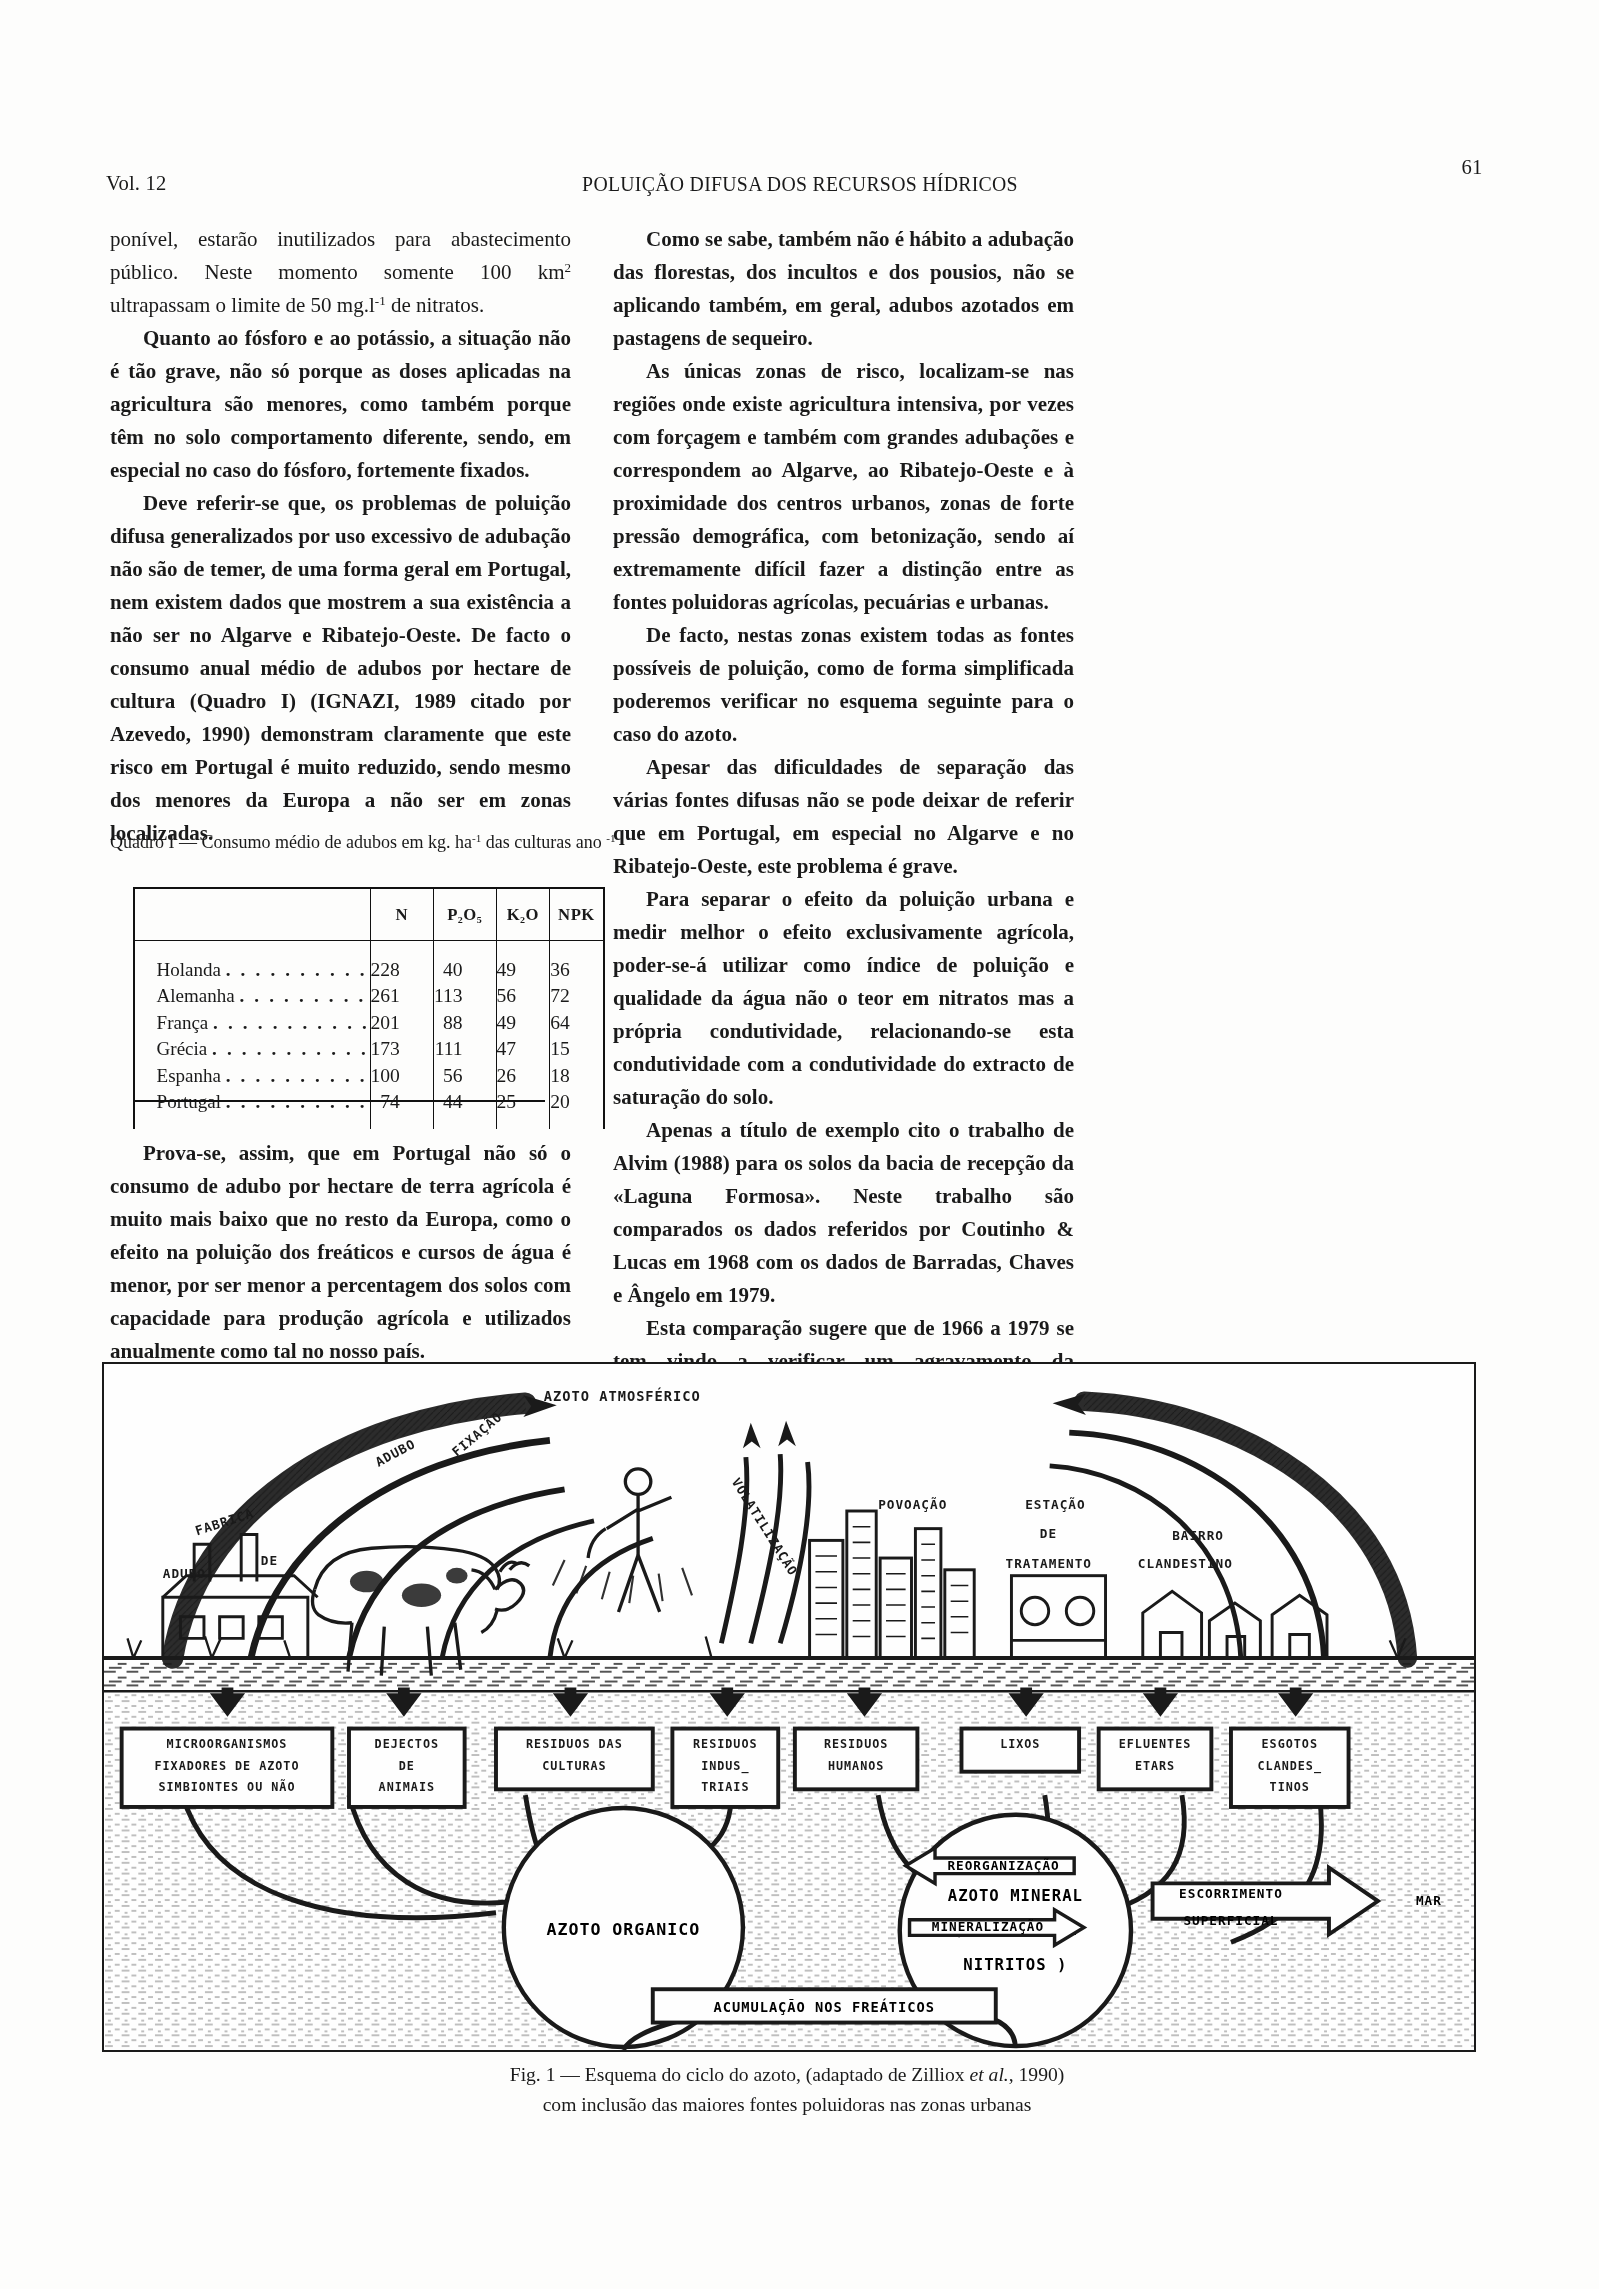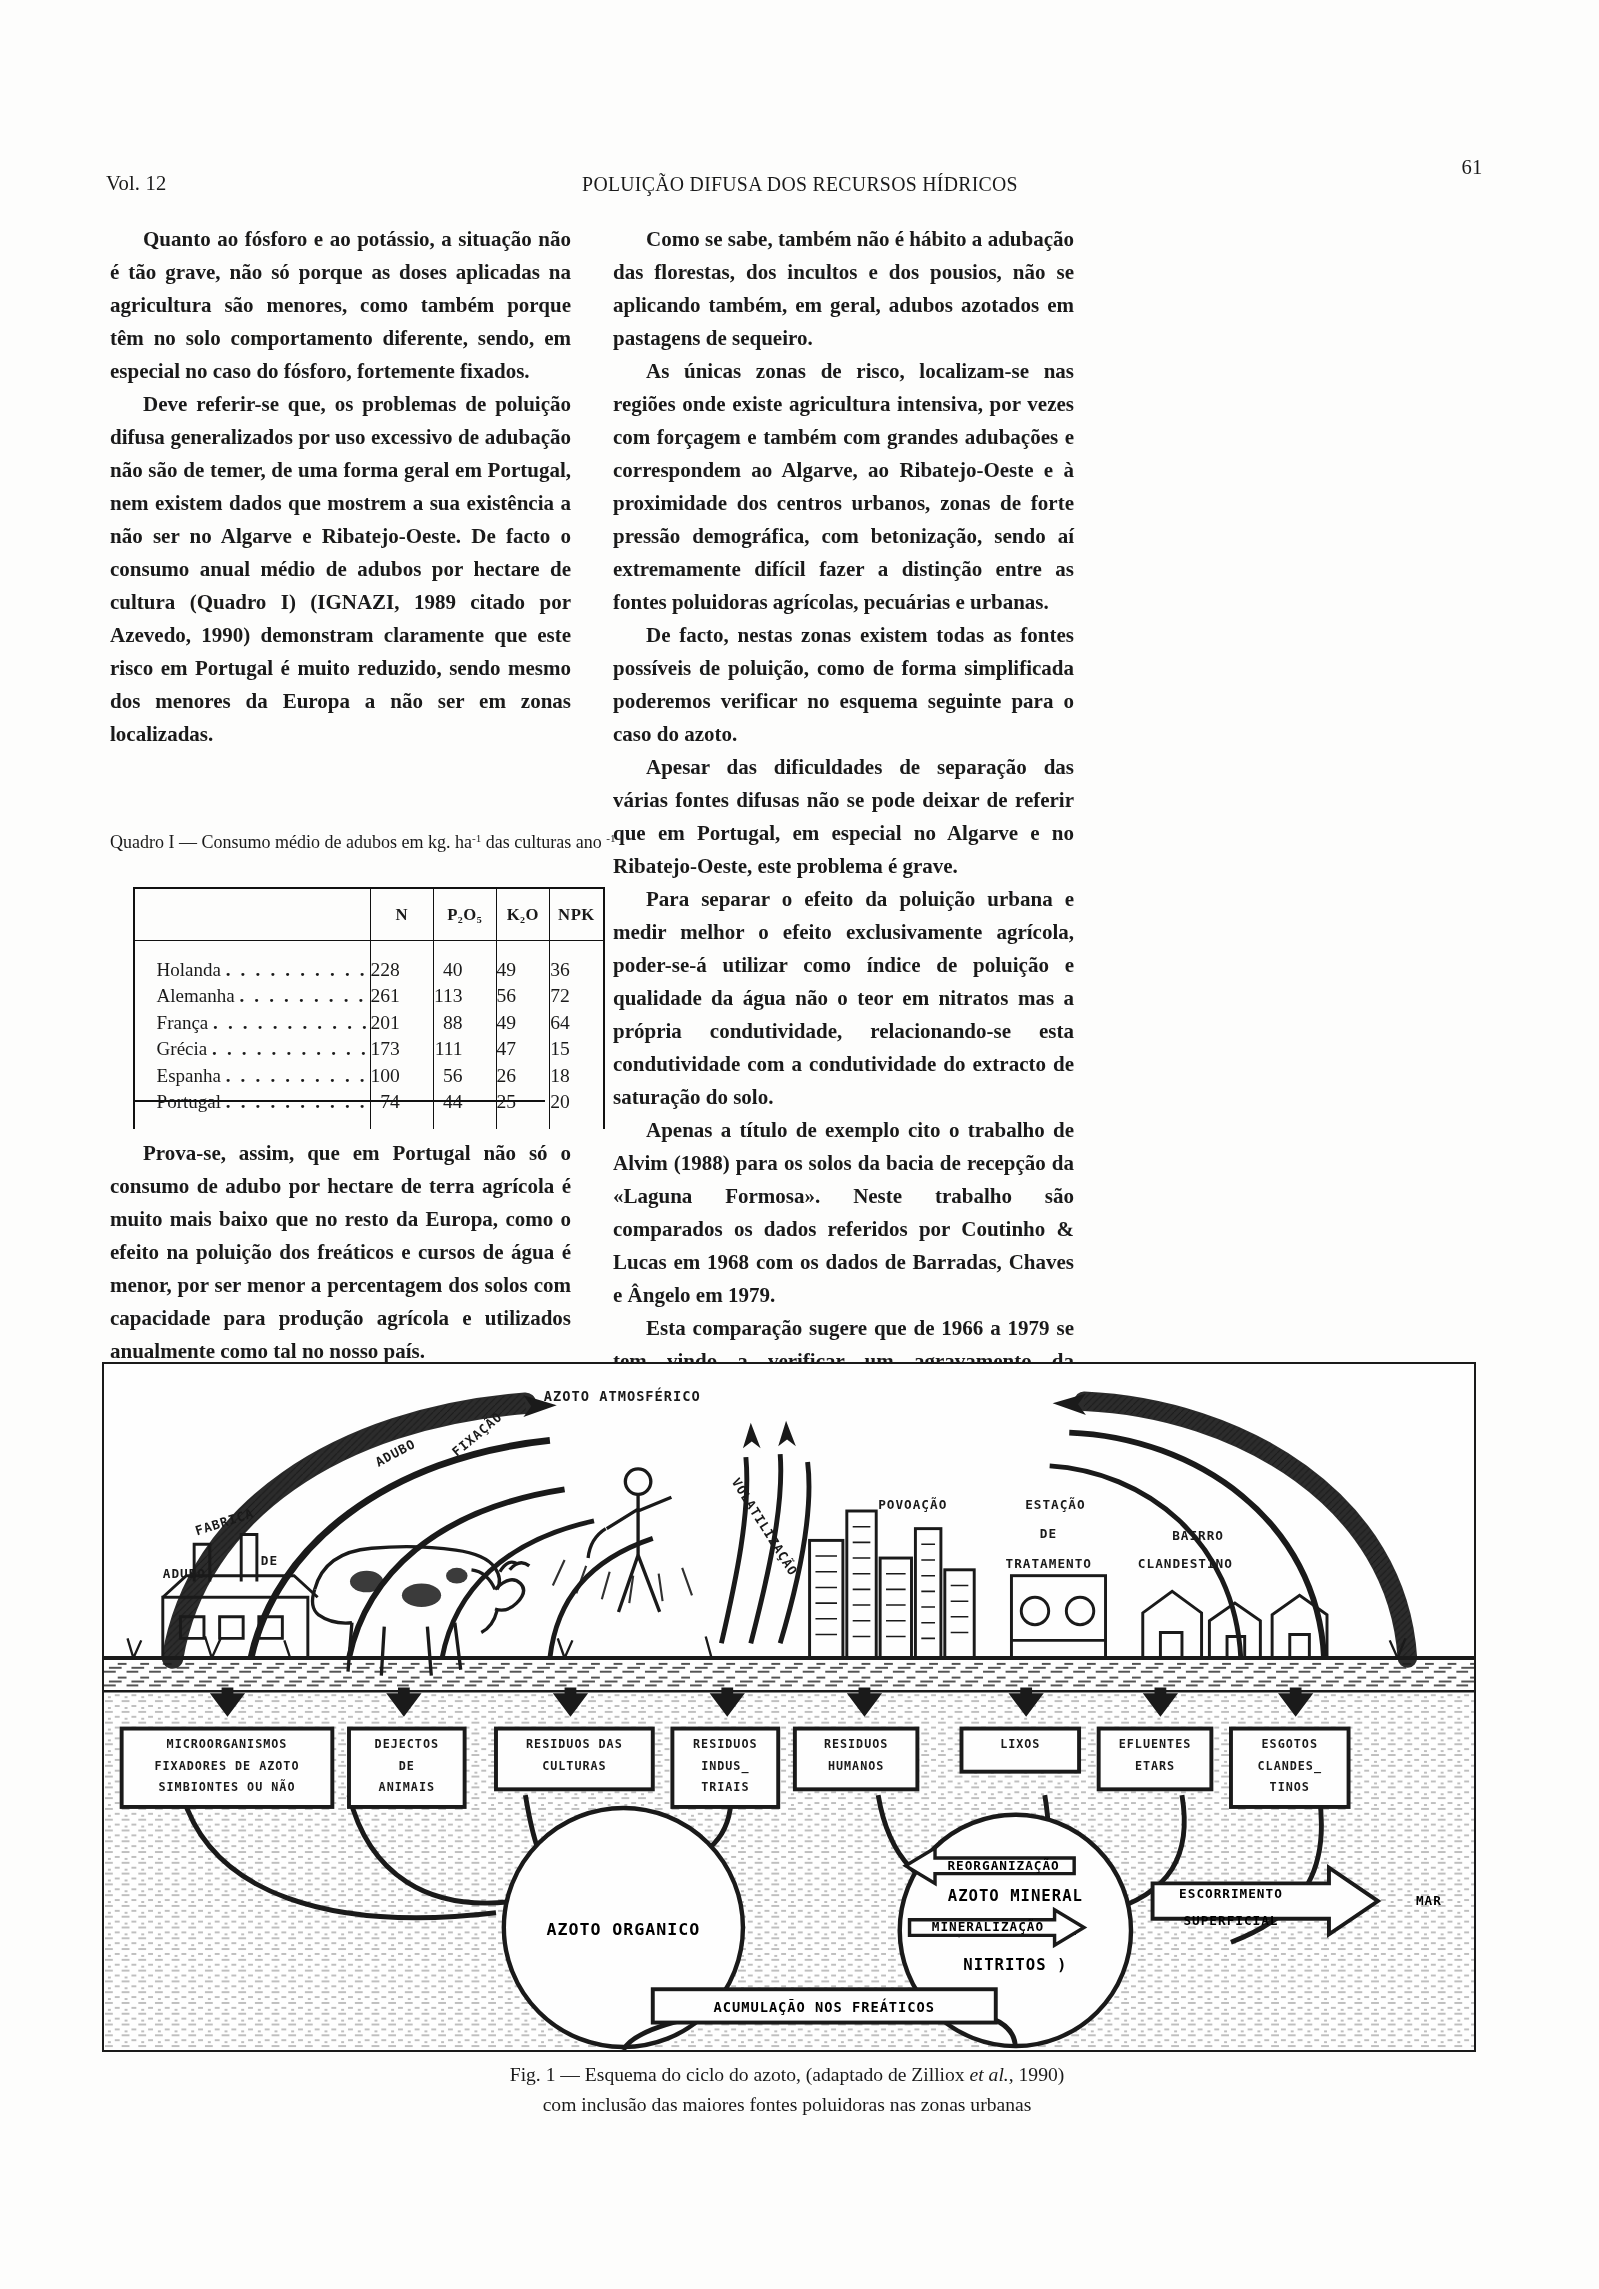--- a/index.html
+++ b/index.html
@@ -167,20 +167,21 @@
 
 <div class="page">
 
   <div class="running-head">
     <span class="vol">Vol. 12</span>
     <span class="head-title">POLUIÇÃO DIFUSA DOS RECURSOS HÍDRICOS</span>
     <span class="folio">61</span>
   </div>
 
   <div class="col left">
+    <p><span>ponível, estarão inutilizados para abastecimento público. Neste momento somente 100 km</span><sup>2</sup><span> ultrapassam o limite de 50 mg.l</span><sup>-1</sup><span> de nitratos.</span></p>
     <p class="ind">Quanto ao fósforo e ao potássio, a situação não é tão grave, não só porque as doses aplicadas na agricultura são menores, como também porque têm no solo comportamento diferente, sendo, em especial no caso do fósforo, fortemente fixados.</p>
     <p class="ind">Deve referir-se que, os problemas de poluição difusa generalizados por uso excessivo de adubação não são de temer, de uma forma geral em Portugal, nem existem dados que mostrem a sua existência a não ser no Algarve e Ribatejo-Oeste. De facto o consumo anual médio de adubos por hectare de cultura (Quadro I) (IGNAZI, 1989 citado por Azevedo, 1990) demonstram claramente que este risco em Portugal é muito reduzido, sendo mesmo dos menores da Europa a não ser em zonas localizadas.</p>
   </div>
 
   <div class="quadro-caption">
     <span>Quadro I — Consumo médio de adubos em kg. ha</span><sup>-1</sup><span> das culturas ano </span><sup>-1</sup>
   </div>
 
   <div class="tbl-wrap">
     <table class="quadro">

